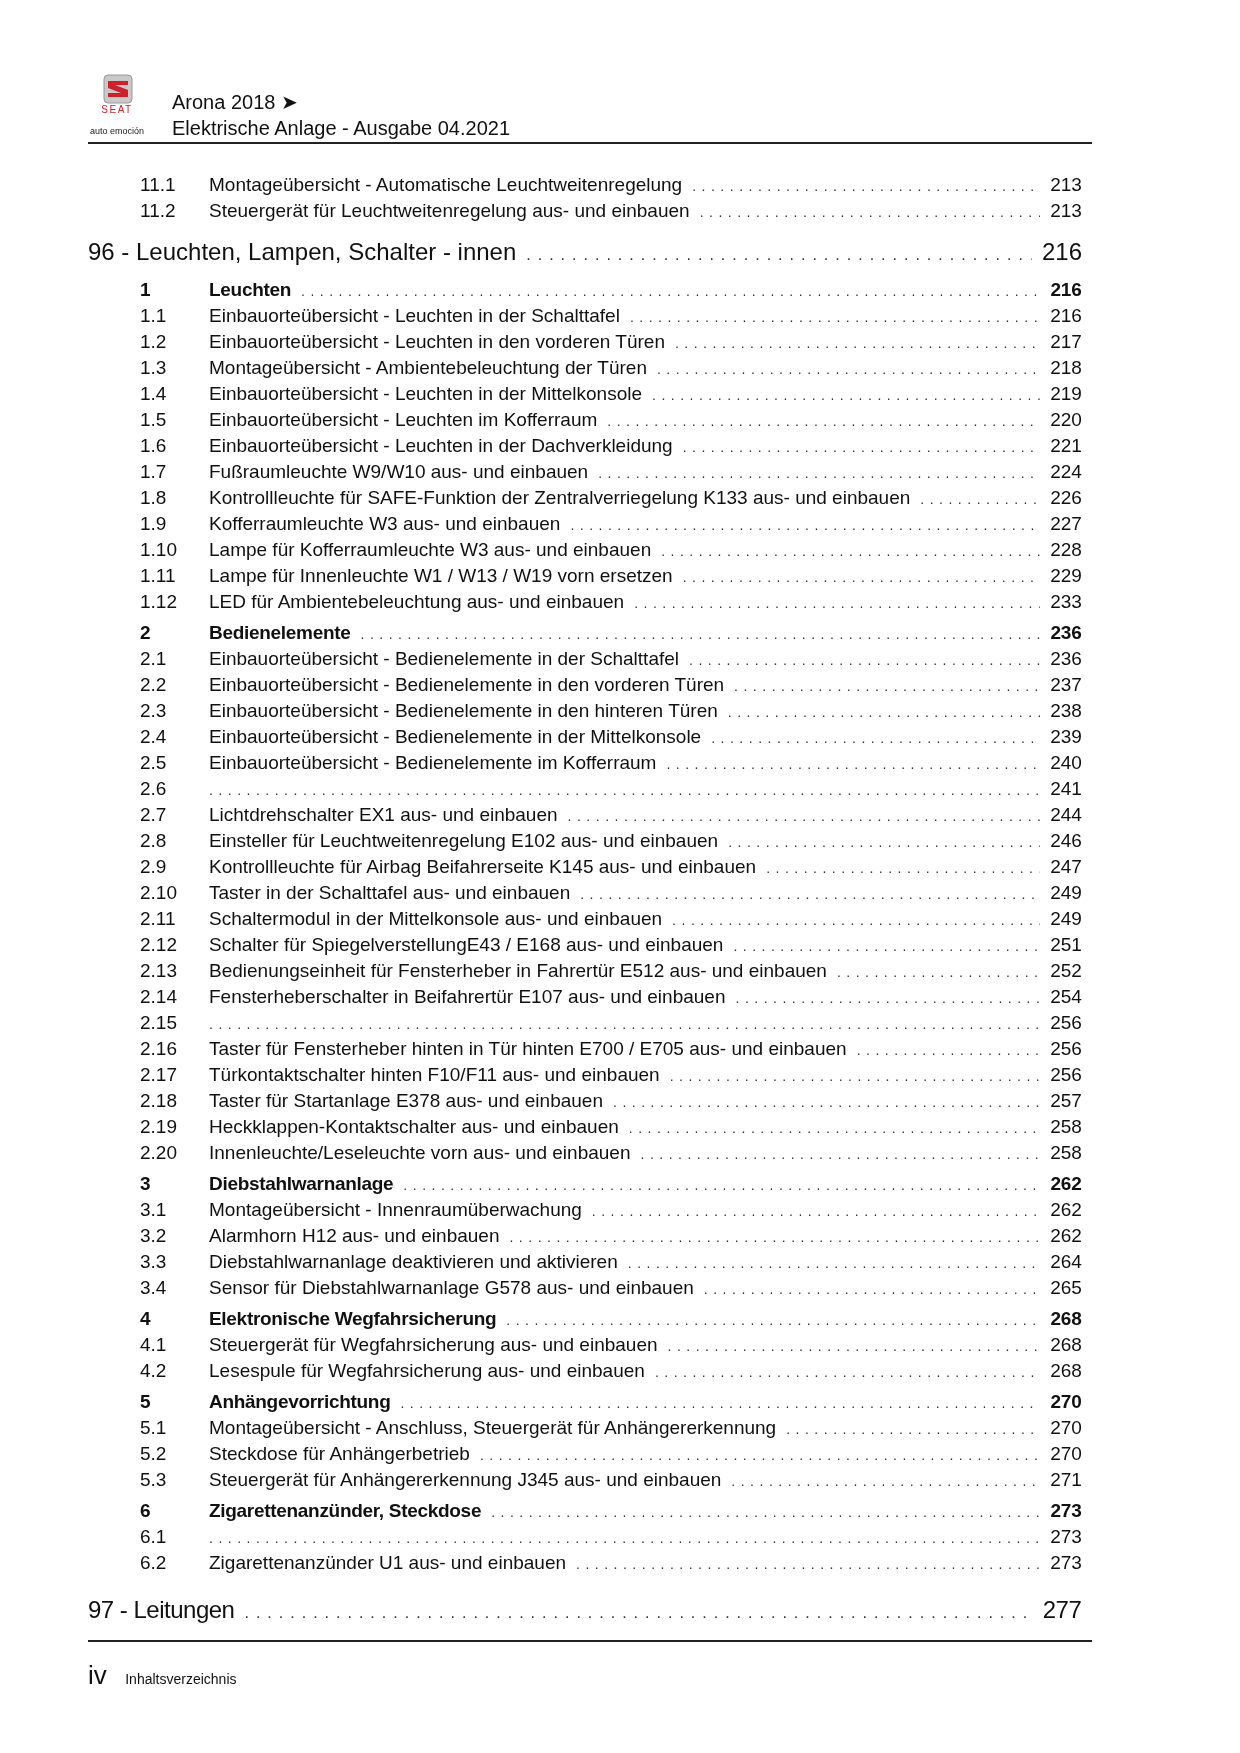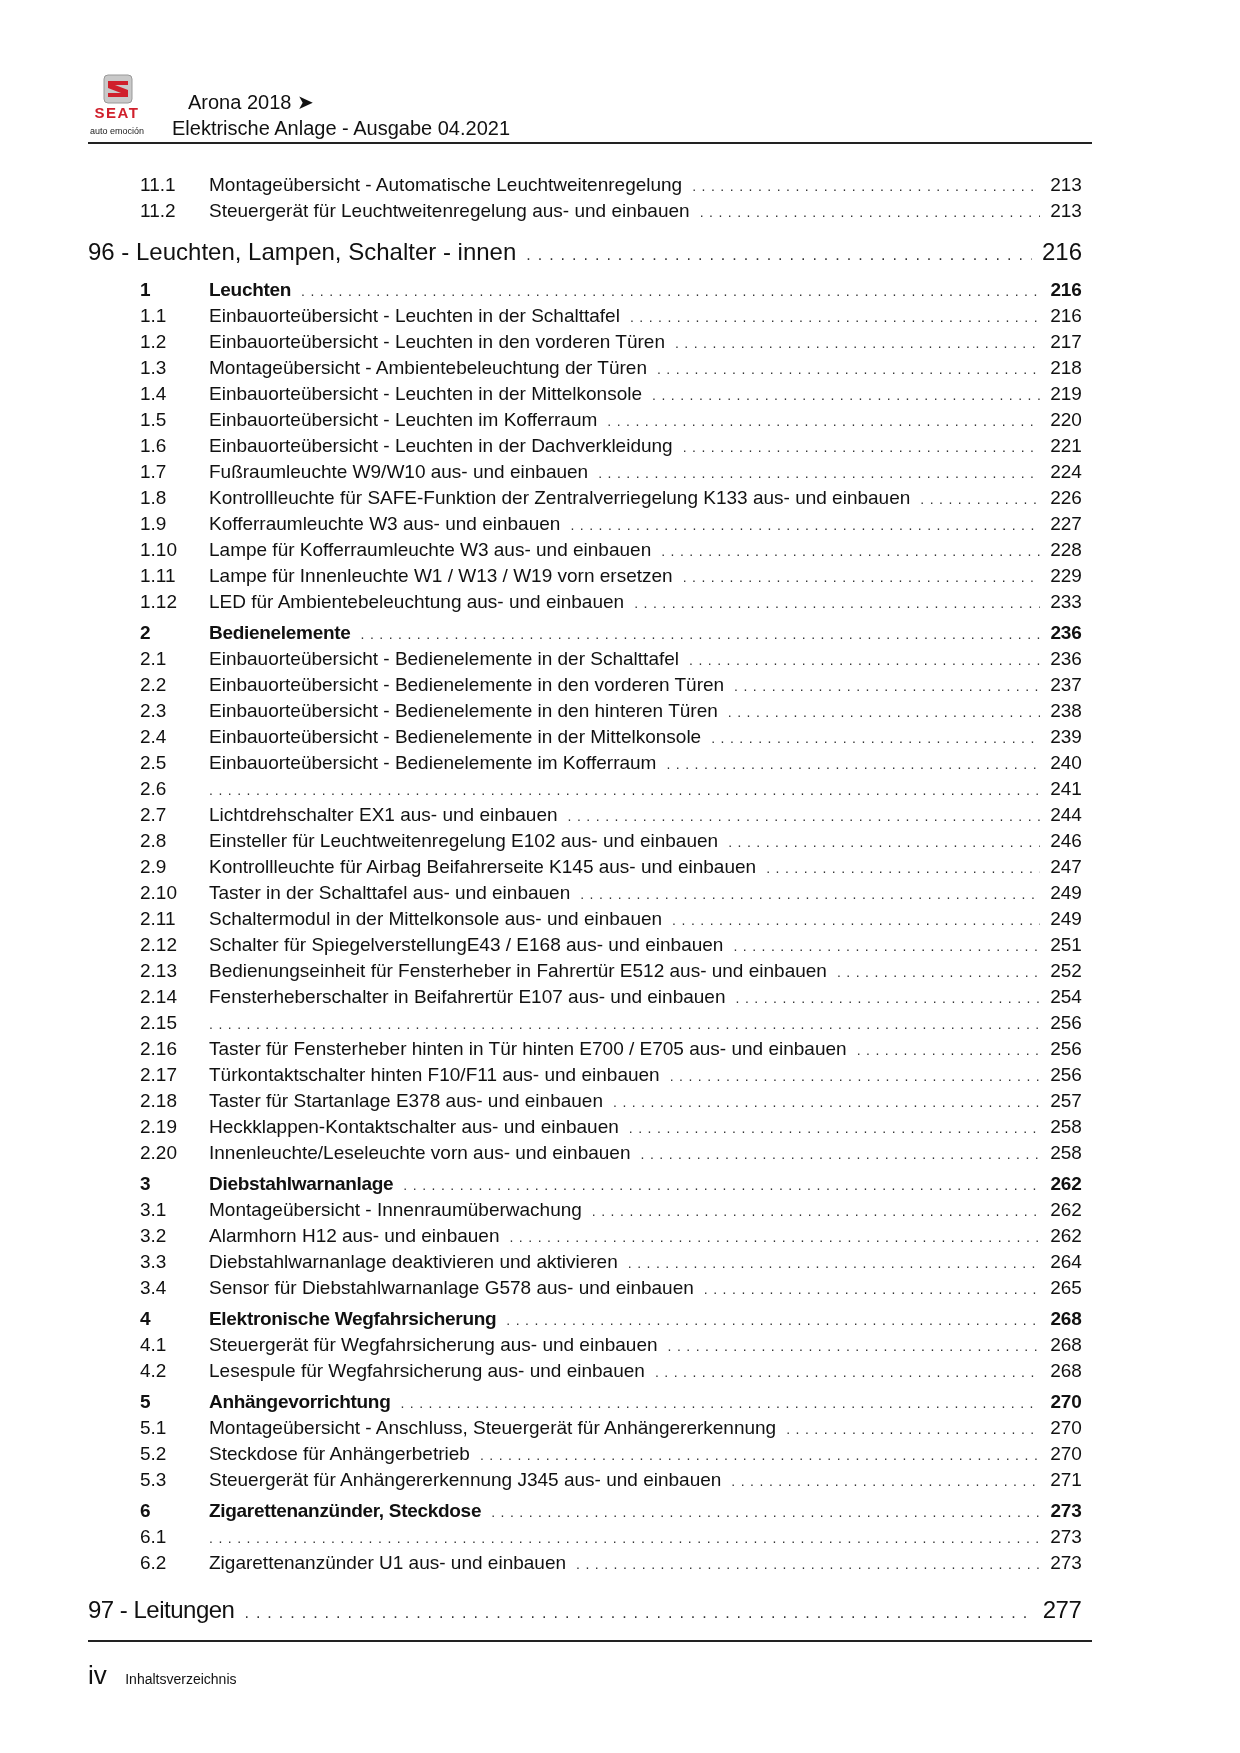--- a/index.html
+++ b/index.html
@@ -2,24 +2,24 @@
 <html><head>
 <meta charset="utf-8">
 <style>
   html, body { margin: 0; padding: 0; background: #ffffff; }
   body { width: 1240px; height: 1753px; position: relative; overflow: hidden;
          font-family: "Liberation Sans", sans-serif; color: #111111; }
   .header { position: absolute; left: 88px; top: 70px; width: 1004px; height: 76px; }
   .logo { position: absolute; left: 0; top: 0; width: 58px; height: 62px; }
   .logo .badge { position: absolute; left: 15px; top: 4px; width: 30px; height: 30px; }
   .logo .brand { position: absolute; left: 0; top: 34px; width: 58px; text-align: center;
-                 font-size: 15px; font-weight: bold; letter-spacing: 1.5px; color: #d0202c; }
+                 font-size: 10px; font-weight: normal; letter-spacing: 1.5px; color: #d0202c; }
   .logo .tagline { position: absolute; left: -4px; top: 56px; width: 66px; text-align: center;
                    font-size: 9px; color: #222; }
-  .title1 { position: absolute; left: 100px; top: 20px; font-size: 20px; line-height: 24px; }
+  .title1 { position: absolute; left: 84px; top: 20px; font-size: 20px; line-height: 24px; }
   .title2 { position: absolute; left: 84px; top: 46px; font-size: 20px; line-height: 24px; }
   .rule { position: absolute; left: 88px; width: 1004px; height: 2px; background: #222; }
   .toc { position: absolute; left: 88px; top: 172px; width: 1004px; }
   .row { position: relative; display: flex; align-items: baseline; height: 26px; font-size: 19px; line-height: 26px; }
   .row .num { width: 69px; padding-left: 52px; flex: none; }
   .row .label { flex: none; white-space: nowrap; padding-right: 10px; }
   .row .dots { flex: 1 1 auto; overflow: hidden; white-space: nowrap; letter-spacing: 5.5px; color: #333; font-size: 14px; }
   .row .page { flex: none; width: 52px; text-align: center; }
   .row.sub { margin-top: 5px; }
   .row.sub .label, .row.sub .num, .row.sub .page { font-weight: bold; letter-spacing: -0.3px; }

